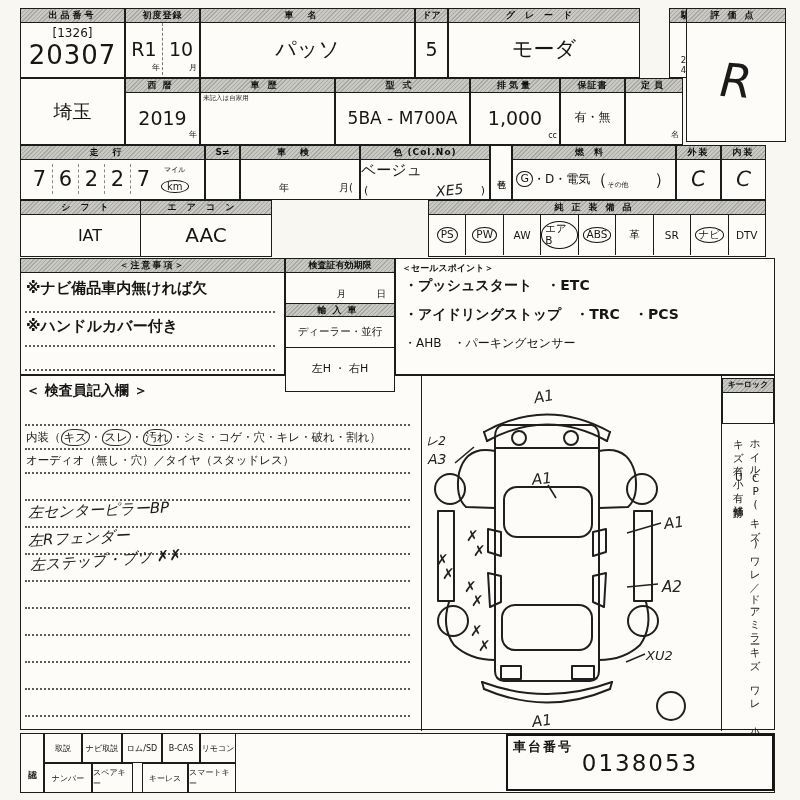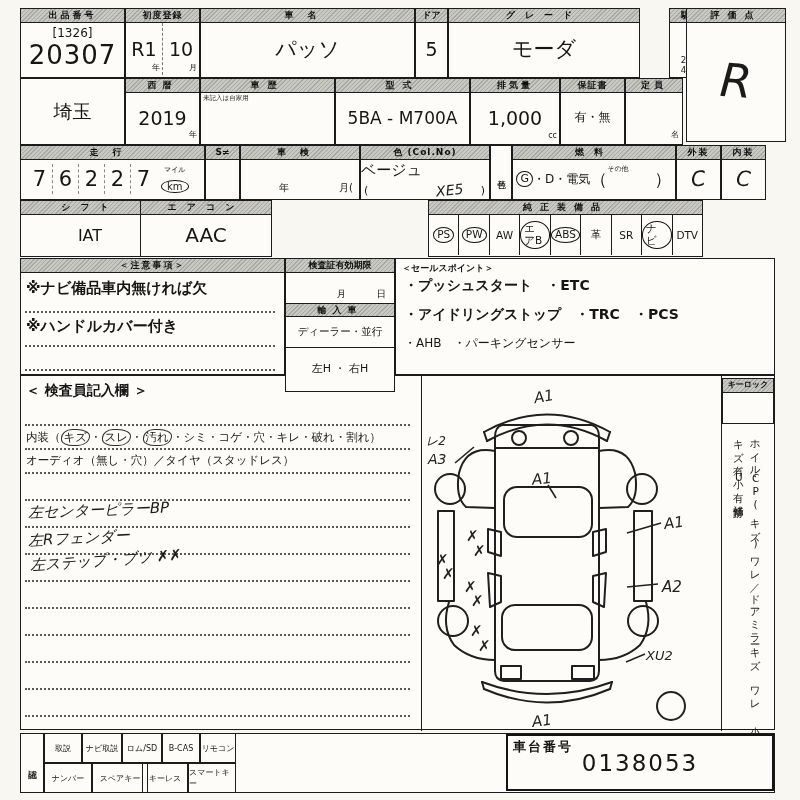--- a/index.html
+++ b/index.html
@@ -158,21 +158,21 @@
   <div class="cell" style="left:490px;top:145px;width:22px;height:55px">
     <div class="val vtx" style="height:100%;font-size:9px;margin:0 auto">色替</div>
   </div>
 
   <div class="cell" style="left:512px;top:145px;width:164px;height:55px">
     <div class="hd" style="letter-spacing:10px">燃料</div>
     <div class="val" style="height:38px;font-size:12px">
       <span class="pcirc" style="font-size:11px">G</span>
         <span>・D・電気</span>
         <span style="font-size:17px">（</span>
-        <span class="sub" style="align-self:flex-start;padding-top:4px">その他</span>
+        <span class="sub" style="align-self:flex-start;padding-top:20px">その他</span>
         <span style="width:26px"></span>
         <span style="font-size:17px">）</span>
     </div>
   </div>
 
   <div class="cell" style="left:676px;top:145px;width:45px;height:55px">
     <div class="hd" style="letter-spacing:2px">外装</div>
     <div class="val" style="height:38px">
       <span class="hand" style="font-size:21px;transform:rotate(-6deg)">C</span>
     </div>
@@ -189,21 +189,21 @@
     <div class="hd" style="letter-spacing:10px">シフト</div>
     <div class="val" style="height:40px;font-size:16px">IAT</div>
   </div>
 
   <div class="cell" style="left:140px;top:200px;width:132px;height:57px">
     <div class="hd" style="letter-spacing:10px">エアコン</div>
     <div class="val" style="height:40px;font-size:20px">AAC</div>
   </div>
 
 
-  <div class="cell" style="left:428px;top:200px;width:275px;height:57px">
+  <div class="cell" style="left:428px;top:200px;width:338px;height:57px">
     <div class="hd" style="letter-spacing:8px">純正装備品</div>
     <div style="display:flex;height:40px;align-items:stretch">
       <div class="val" style="flex:1;font-size:10.5px">
           <span class="pcirc">PS</span>
         </div>
       <div class="val" style="flex:1;font-size:10.5px;border-left:1.2px solid #1c1c1c">
           <span class="pcirc">PW</span>
         </div>
       <div class="val" style="flex:1;font-size:10.5px;border-left:1.2px solid #1c1c1c">
           <span>AW</span>
@@ -360,21 +360,21 @@
 
   <div class="abs val vtx" style="left:20px;top:733px;width:24px;height:60px;border:1.6px solid #1c1c1c;font-size:9px">確認</div>
 
   <div class="abs val" style="left:44px;top:733px;width:38px;height:30px;border:1.2px solid #1c1c1c;font-size:8px">取説</div>
   <div class="abs val" style="left:82px;top:733px;width:40px;height:30px;border:1.2px solid #1c1c1c;font-size:8px">ナビ取説</div>
   <div class="abs val" style="left:122px;top:733px;width:40px;height:30px;border:1.2px solid #1c1c1c;font-size:8px">ロム/SD</div>
   <div class="abs val" style="left:162px;top:733px;width:38px;height:30px;border:1.2px solid #1c1c1c;font-size:8px">B-CAS</div>
   <div class="abs val" style="left:200px;top:733px;width:36px;height:30px;border:1.2px solid #1c1c1c;font-size:8px">リモコン</div>
 
   <div class="abs val" style="left:44px;top:763px;width:48px;height:30px;border:1.2px solid #1c1c1c;font-size:8px">ナンバー</div>
-  <div class="abs val" style="left:92px;top:763px;width:56px;height:30px;border:1.2px solid #1c1c1c;font-size:8px">スペアキー</div>
+  <div class="abs val" style="left:92px;top:763px;width:41px;height:30px;border:1.2px solid #1c1c1c;font-size:8px">スペアキー</div>
   <div class="abs val" style="left:142px;top:763px;width:46px;height:30px;border:1.2px solid #1c1c1c;font-size:8px">キーレス</div>
   <div class="abs val" style="left:188px;top:763px;width:48px;height:30px;border:1.2px solid #1c1c1c;font-size:8px">スマートキー</div>
 
 
   <div class="abs" style="left:506px;top:734px;width:268px;height:57px;border:2.4px solid #141414;background:#fdfcf8">
     <span class="abs" style="left:5px;top:2px;font-size:13px;font-weight:700;letter-spacing:2px">車台番号</span>
     <div class="val" style="height:100%;font-size:23px;letter-spacing:2px">0138053</div>
   </div>
 
 </div>

